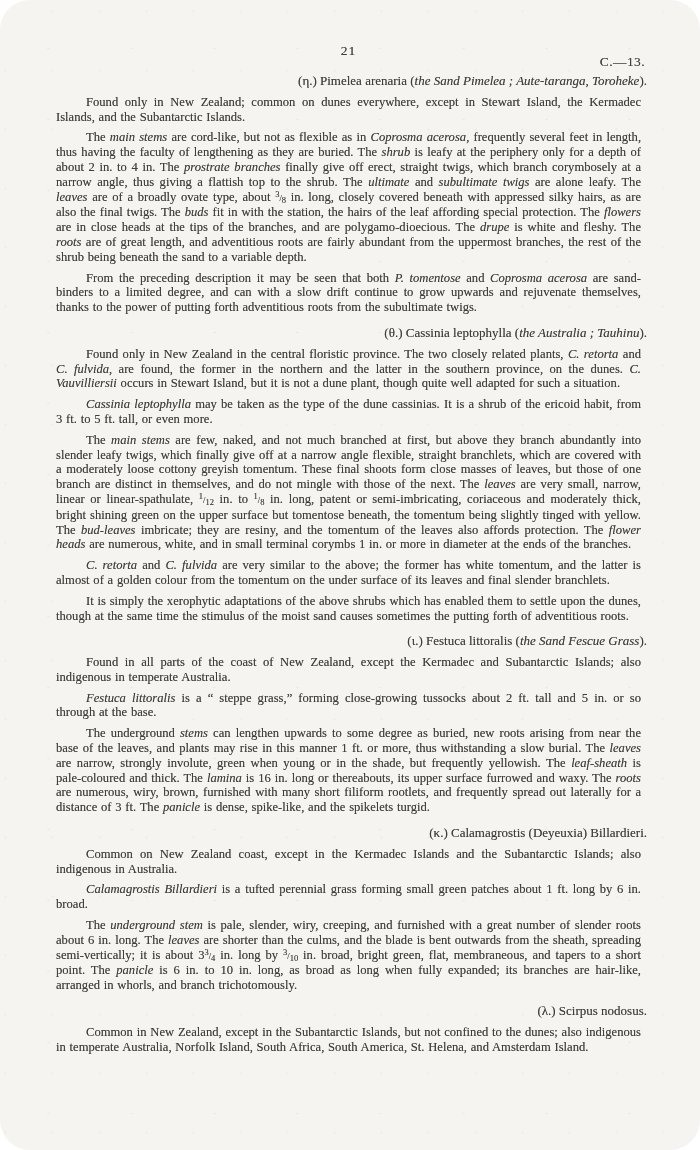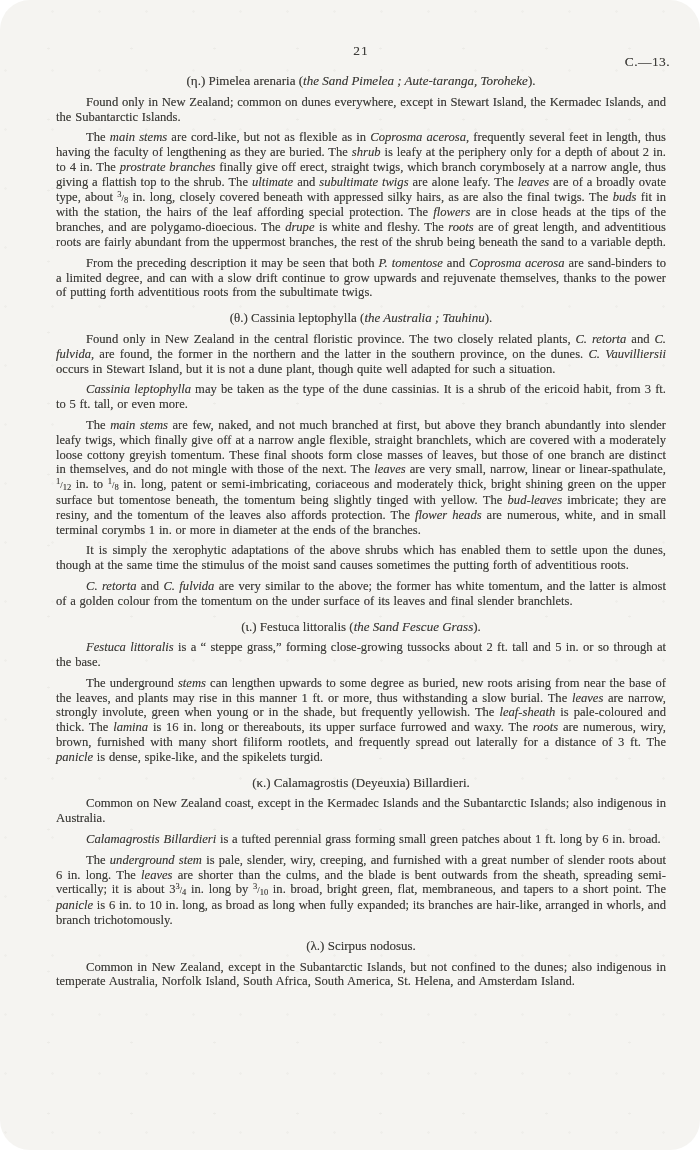--- a/index.html
+++ b/index.html
@@ -1,38 +1,38 @@
 <!DOCTYPE html>
 <html><head>
 <meta charset="utf-8">
 <style>
   html,body{margin:0;padding:0;}
   .page{
     position:relative;
     width:700px;height:1150px;
     box-sizing:border-box;
-    padding:44px 28px 0 50px;
+    padding:44px 53px 0 50px;
     background-color:#f5f4f1;
     background-image:
       radial-gradient(rgba(110,110,102,.07) 1px, transparent 1.3px),
       radial-gradient(rgba(110,110,102,.05) 1px, transparent 1.3px);
     background-size:83px 71px, 47px 59px;
     background-position:7px 13px, 29px 41px;
     font-family:"Liberation Serif","DejaVu Serif",serif;
     color:#3f3e3b;
     font-size:12.6px;
     line-height:14.8px;
     overflow:hidden;
     text-shadow:0 0 .4px rgba(62,60,55,.55);
     border-radius:30px;
   }
   .page-header{position:relative;height:17px;margin-bottom:13px;font-size:13.5px;}
   .page-num{position:absolute;left:50%;transform:translateX(-50%);letter-spacing:1px;}
   .doc-ref{position:absolute;right:2px;top:11px;letter-spacing:.4px;}
-  .sec-heading{text-align:center;margin:11px 0 5px;font-size:13px;}
+  .sec-heading{text-align:right;margin:11px 0 5px;font-size:13px;}
   .para{margin:6px;text-indent:30px;text-align:justify;word-spacing:.6px;}
   .frac{font-size:8.5px;letter-spacing:0;white-space:nowrap;}
   .frac sup{vertical-align:.5em;font-size:8.5px;line-height:0;}
   .frac sub{vertical-align:-.2em;font-size:8.5px;line-height:0;}
 </style>
 </head>
 <body>
 
 <div class="page">
   <div class="page-header">
@@ -41,23 +41,24 @@
   </div>
   <div>
       <div class="sec-heading"><span>(η.) Pimelea arenaria (</span><i>the Sand Pimelea ; Aute-taranga, Toroheke</i><span>).</span></div>
       <p class="para"><span>Found only in New Zealand; common on dunes everywhere, except in Stewart Island, the Kermadec Islands, and the Subantarctic Islands.</span></p>
       <p class="para"><span>The </span><i>main stems</i><span> are cord-like, but not as flexible as in </span><i>Coprosma acerosa</i><span>, frequently several feet in length, thus having the faculty of lengthening as they are buried. The </span><i>shrub</i><span> is leafy at the periphery only for a depth of about 2 in. to 4 in. The </span><i>prostrate branches</i><span> finally give off erect, straight twigs, which branch corymbosely at a narrow angle, thus giving a flattish top to the shrub. The </span><i>ultimate</i><span> and </span><i>subultimate twigs</i><span> are alone leafy. The </span><i>leaves</i><span> are of a broadly ovate type, about </span><span class="frac"><sup>3</sup>/<sub>8</sub></span><span> in. long, closely covered beneath with appressed silky hairs, as are also the final twigs. The </span><i>buds</i><span> fit in with the station, the hairs of the leaf affording special protection. The </span><i>flowers</i><span> are in close heads at the tips of the branches, and are polygamo-dioecious. The </span><i>drupe</i><span> is white and fleshy. The </span><i>roots</i><span> are of great length, and adventitious roots are fairly abundant from the uppermost branches, the rest of the shrub being beneath the sand to a variable depth.</span></p>
       <p class="para"><span>From the preceding description it may be seen that both </span><i>P. tomentose</i><span> and </span><i>Coprosma acerosa</i><span> are sand-binders to a limited degree, and can with a slow drift continue to grow upwards and rejuvenate themselves, thanks to the power of putting forth adventitious roots from the subultimate twigs.</span></p>
       <div class="sec-heading"><span>(θ.) Cassinia leptophylla (</span><i>the Australia ; Tauhinu</i><span>).</span></div>
       <p class="para"><span>Found only in New Zealand in the central floristic province. The two closely related plants, </span><i>C. retorta</i><span> and </span><i>C. fulvida</i><span>, are found, the former in the northern and the latter in the southern province, on the dunes. </span><i>C. Vauvilliersii</i><span> occurs in Stewart Island, but it is not a dune plant, though quite well adapted for such a situation.</span></p>
       <p class="para"><i>Cassinia leptophylla</i><span> may be taken as the type of the dune cassinias. It is a shrub of the ericoid habit, from 3 ft. to 5 ft. tall, or even more.</span></p>
       <p class="para"><span>The </span><i>main stems</i><span> are few, naked, and not much branched at first, but above they branch abundantly into slender leafy twigs, which finally give off at a narrow angle flexible, straight branchlets, which are covered with a moderately loose cottony greyish tomentum. These final shoots form close masses of leaves, but those of one branch are distinct in themselves, and do not mingle with those of the next. The </span><i>leaves</i><span> are very small, narrow, linear or linear-spathulate, </span><span class="frac"><sup>1</sup>/<sub>12</sub></span><span> in. to </span><span class="frac"><sup>1</sup>/<sub>8</sub></span><span> in. long, patent or semi-imbricating, coriaceous and moderately thick, bright shining green on the upper surface but tomentose beneath, the tomentum being slightly tinged with yellow. The </span><i>bud-leaves</i><span> imbricate; they are resiny, and the tomentum of the leaves also affords protection. The </span><i>flower heads</i><span> are numerous, white, and in small terminal corymbs 1 in. or more in diameter at the ends of the branches.</span></p>
+      <p class="para"><i>C. retorta</i><span> and </span><i>C. fulvida</i><span> are very similar to the above; the former has white tomentum, and the latter is almost of a golden colour from the tomentum on the under surface of its leaves and final slender branchlets.</span></p>
       <p class="para"><span>It is simply the xerophytic adaptations of the above shrubs which has enabled them to settle upon the dunes, though at the same time the stimulus of the moist sand causes sometimes the putting forth of adventitious roots.</span></p>
-      <p class="para"><i>C. retorta</i><span> and </span><i>C. fulvida</i><span> are very similar to the above; the former has white tomentum, and the latter is almost of a golden colour from the tomentum on the under surface of its leaves and final slender branchlets.</span></p>
       <div class="sec-heading"><span>(ι.) Festuca littoralis (</span><i>the Sand Fescue Grass</i><span>).</span></div>
+      <p class="para"><span>Found in all parts of the coast of New Zealand, except the Kermadec and Subantarctic Islands; also indigenous in temperate Australia.</span></p>
       <p class="para"><i>Festuca littoralis</i><span> is a “ steppe grass,” forming close-growing tussocks about 2 ft. tall and 5 in. or so through at the base.</span></p>
       <p class="para"><span>The underground </span><i>stems</i><span> can lengthen upwards to some degree as buried, new roots arising from near the base of the leaves, and plants may rise in this manner 1 ft. or more, thus withstanding a slow burial. The </span><i>leaves</i><span> are narrow, strongly involute, green when young or in the shade, but frequently yellowish. The </span><i>leaf-sheath</i><span> is pale-coloured and thick. The </span><i>lamina</i><span> is 16 in. long or thereabouts, its upper surface furrowed and waxy. The </span><i>roots</i><span> are numerous, wiry, brown, furnished with many short filiform rootlets, and frequently spread out laterally for a distance of 3 ft. The </span><i>panicle</i><span> is dense, spike-like, and the spikelets turgid.</span></p>
       <div class="sec-heading"><span>(κ.) Calamagrostis (Deyeuxia) Billardieri.</span></div>
       <p class="para"><span>Common on New Zealand coast, except in the Kermadec Islands and the Subantarctic Islands; also indigenous in Australia.</span></p>
       <p class="para"><i>Calamagrostis Billardieri</i><span> is a tufted perennial grass forming small green patches about 1 ft. long by 6 in. broad.</span></p>
       <p class="para"><span>The </span><i>underground stem</i><span> is pale, slender, wiry, creeping, and furnished with a great number of slender roots about 6 in. long. The </span><i>leaves</i><span> are shorter than the culms, and the blade is bent outwards from the sheath, spreading semi-vertically; it is about 3</span><span class="frac"><sup>3</sup>/<sub>4</sub></span><span> in. long by </span><span class="frac"><sup>3</sup>/<sub>10</sub></span><span> in. broad, bright green, flat, membraneous, and tapers to a short point. The </span><i>panicle</i><span> is 6 in. to 10 in. long, as broad as long when fully expanded; its branches are hair-like, arranged in whorls, and branch trichotomously.</span></p>
       <div class="sec-heading"><span>(λ.) Scirpus nodosus.</span></div>
       <p class="para"><span>Common in New Zealand, except in the Subantarctic Islands, but not confined to the dunes; also indigenous in temperate Australia, Norfolk Island, South Africa, South America, St. Helena, and Amsterdam Island.</span></p>
     </div>
 </div>

